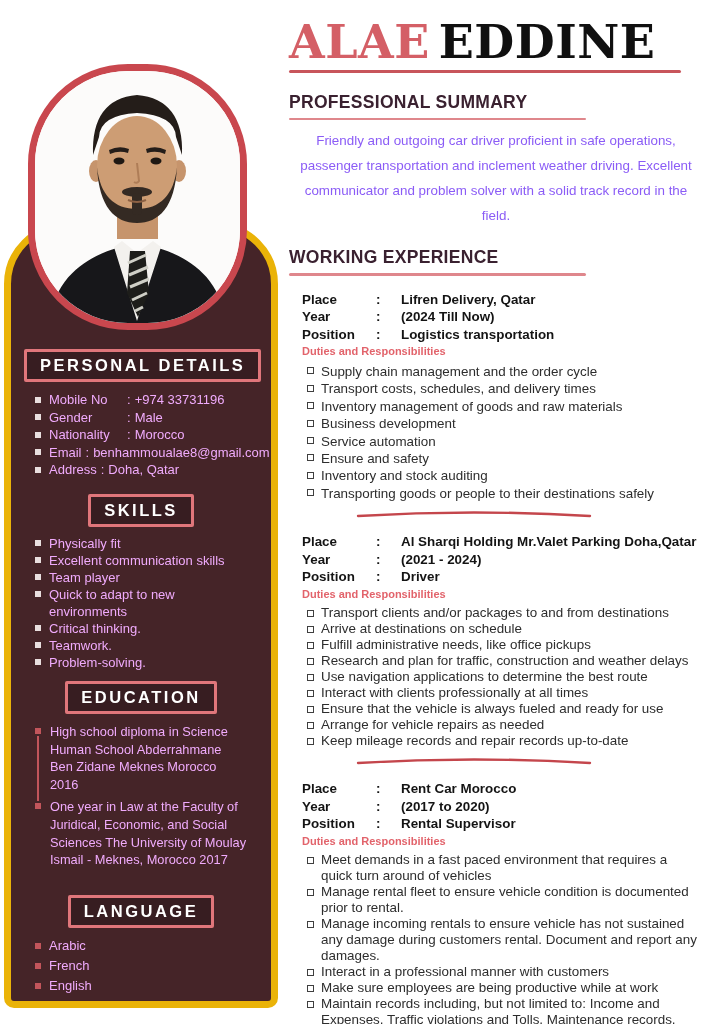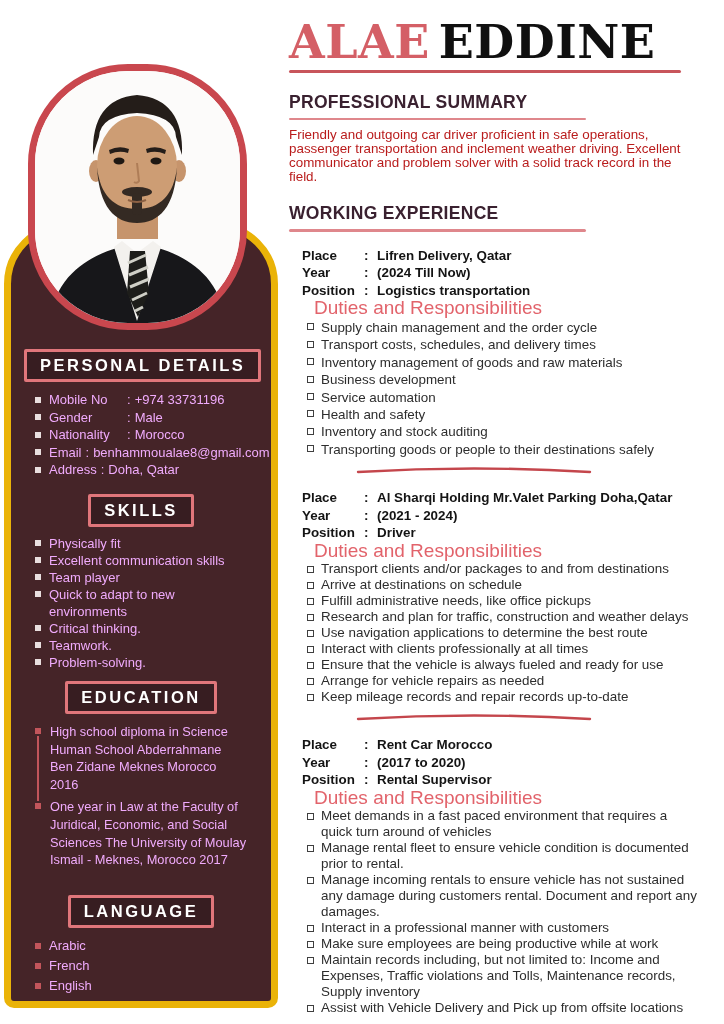--- a/index.html
+++ b/index.html
@@ -52,27 +52,27 @@
   
   .main{position:absolute;left:289px;top:16px;width:424px;z-index:1;}
   .name{
     font-family:"DejaVu Serif",serif;font-weight:bold;font-size:46px;
     line-height:1.15;letter-spacing:.5px;white-space:nowrap;color:#101010;
   }
   .name .first{color:#d45f66;margin-right:9px;}
   .name-underline{width:392px;height:3px;background:#c8555b;margin-top:1px;border-radius:2px;}
   .sec-head{margin-top:19px;font-size:17.5px;font-weight:bold;color:#3a2130;letter-spacing:.3px;}
   .sec-underline{width:297px;height:2.5px;background:#df878c;margin-top:5px;border-radius:2px;}
-  .summary{margin-top:8px;width:414px;font-size:13.4px;line-height:14px;color:#b91c1c;}
+  .summary{margin-top:8px;width:414px;font-size:13.4px;line-height:25px;color:#8b5cf6;text-align:center;}
   .job{margin-top:15px;}
-  .jrow{display:flex;margin-left:13px;font-weight:bold;font-size:13.4px;line-height:17.5px;color:#141414;}
+  .jrow{display:flex;margin-left:13px;font-weight:bold;font-size:13.4px;line-height:17.5px;color:#141414;gap:12px;}
   .jlabel{width:62px;}
   .jcolon{width:13px;}
   .jvalue{white-space:nowrap;}
-  .duties{margin-left:25px;font-size:19px;line-height:17.5px;color:#e2636b;}
+  .duties{margin-left:13px;font-size:11px;line-height:17.5px;color:#e2636b;font-weight:bold;}
   .duty-list{list-style:none;margin:2px 16px 0;padding:0;font-size:13.4px;color:#2d2d2d;}
   .duty-list li{position:relative;padding-left:16px;line-height:16px;}
   .duty-list.roomy li{line-height:17.4px;}
   .duty-list li::before{
     content:'';position:absolute;left:2px;top:4.5px;width:5px;height:5px;
     border:1.5px solid #3f3f3f;background:#ffffff;
   }
   .divider{display:block;margin:7px auto 0 65px;width:240px;height:9px;}
 </style>
 </head>
@@ -203,21 +203,21 @@
       <span class="jcolon">:</span>
       <span class="jvalue">Logistics transportation</span>
     </div>
     <div class="duties">Duties and Responsibilities</div>
     <ul class="duty-list roomy">
       <li>Supply chain management and the order cycle</li>
       <li>Transport costs, schedules, and delivery times</li>
       <li>Inventory management of goods and raw materials</li>
       <li>Business development</li>
       <li>Service automation</li>
-      <li>Health and safety</li>
+      <li>Ensure and safety</li>
       <li>Inventory and stock auditing</li>
       <li>Transporting goods or people to their destinations safely</li>
     </ul>
   </section>
 
   <svg class="divider" viewBox="0 0 240 9">
       <path d="M4 7 Q120 0 236 7" stroke="#c4464c" stroke-width="2.4" fill="none" stroke-linecap="round"></path>
     </svg>
 
   <section class="job">

